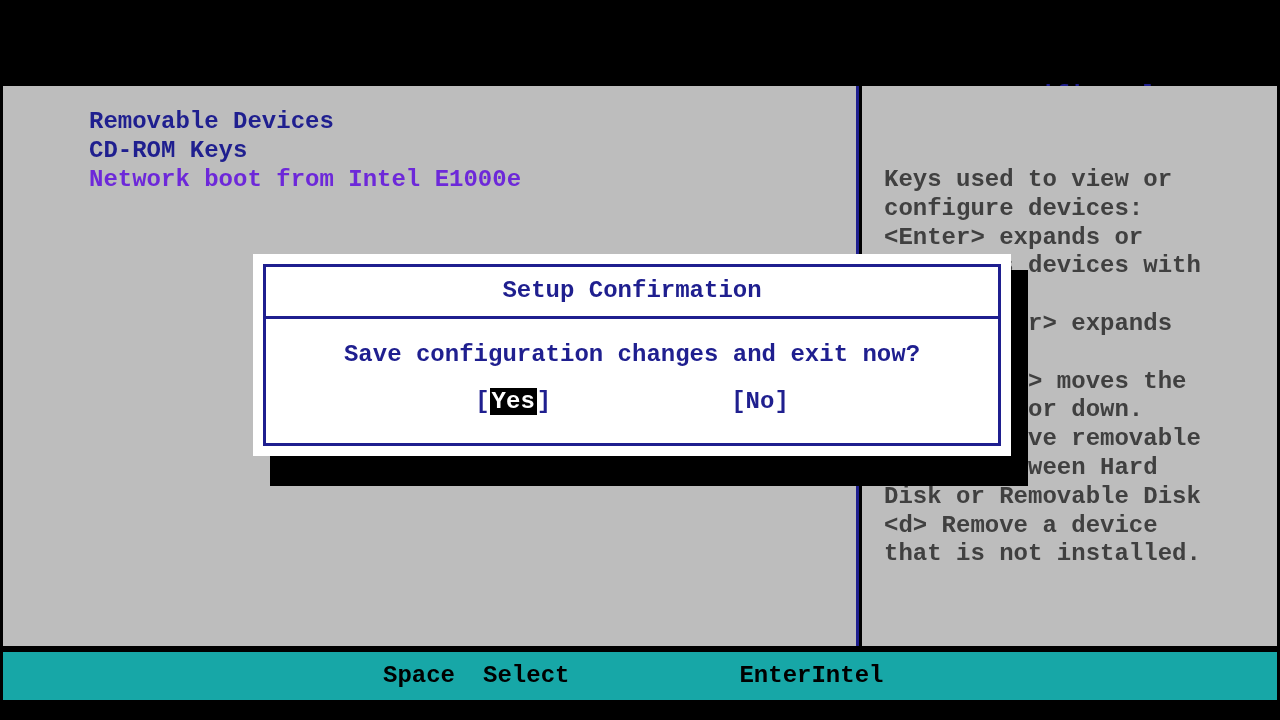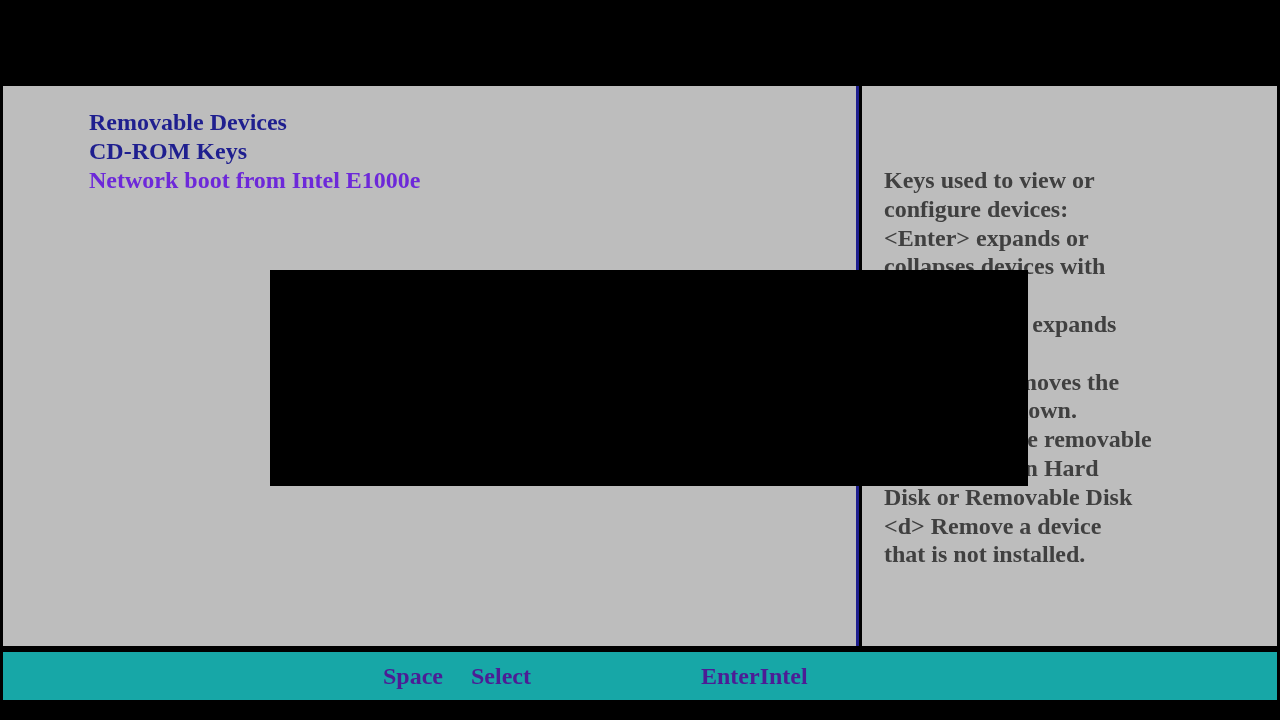--- a/index.html
+++ b/index.html
@@ -8,21 +8,21 @@
     background: #000;
     font-family: "Courier New", monospace;
     font-weight: bold;
     font-size: 24px;
     line-height: 1.2;
     position: relative;
   }
   .screen {
     position: absolute;
     left: 3px; top: 0;
-    width: 1274px; height: 720px; font-family: Liberation Serif, serif;
+    width: 1274px; height: 720px;
   }
   .top-black {
     position: absolute;
     left: 0; top: 0;
     width: 100%; height: 86px;
     background: #000;
   }
   .help-title-cut {
     position: absolute;
     left: 908px; top: 82px;
@@ -48,21 +48,21 @@
     letter-spacing: 0px;
   }
   .boot-item { color: #1f1f8f; margin: 0; letter-spacing: 0px; }
   .boot-item.plus { margin-left: -14px; }
   .boot-item.selected { color: #6d28d9; }
   .footer {
     position: absolute;
     left: 0; top: 652px;
     width: 100%; height: 48px;
     background: #17a7a7;
-    color: #4c1d95;
+    color: #000000;
     display: flex;
     align-items: center;
   }
   .footer .key { margin-left: 380px; margin-right: 28px; }
   .footer .lbl { margin-right: 170px; }
   .footer .key2 { }
   
   .modal-shadow {
     position: absolute;
     left: 267px; top: 270px;
@@ -134,20 +134,32 @@
 all
 &lt;+&gt; and &lt;-&gt; moves the
 device up or down.
 &lt;n&gt; May move removable
 device between Hard
 Disk or Removable Disk
 &lt;d&gt; Remove a device
 that is not installed.</div>
 
   <div class="modal-shadow"></div>
+  <div class="modal-outer">
+    <div class="modal-inner">
+      <div class="modal-title">Setup Confirmation</div>
+      <div class="modal-body">
+        <div class="modal-msg">Save configuration changes and exit now?</div>
+        <div class="modal-buttons">
+          <span class="btn">[<span class="sel">Yes</span>]</span>
+          <span class="btn">[<span>No</span>]</span>
+        </div>
+      </div>
+    </div>
+  </div>
 
   <div class="footer">
     <span class="key">Space</span>
     <span class="lbl">Select</span>
     <span class="key2">Enter</span>
     <span>Intel</span>
   </div>
 </div>
 
 </body></html>

